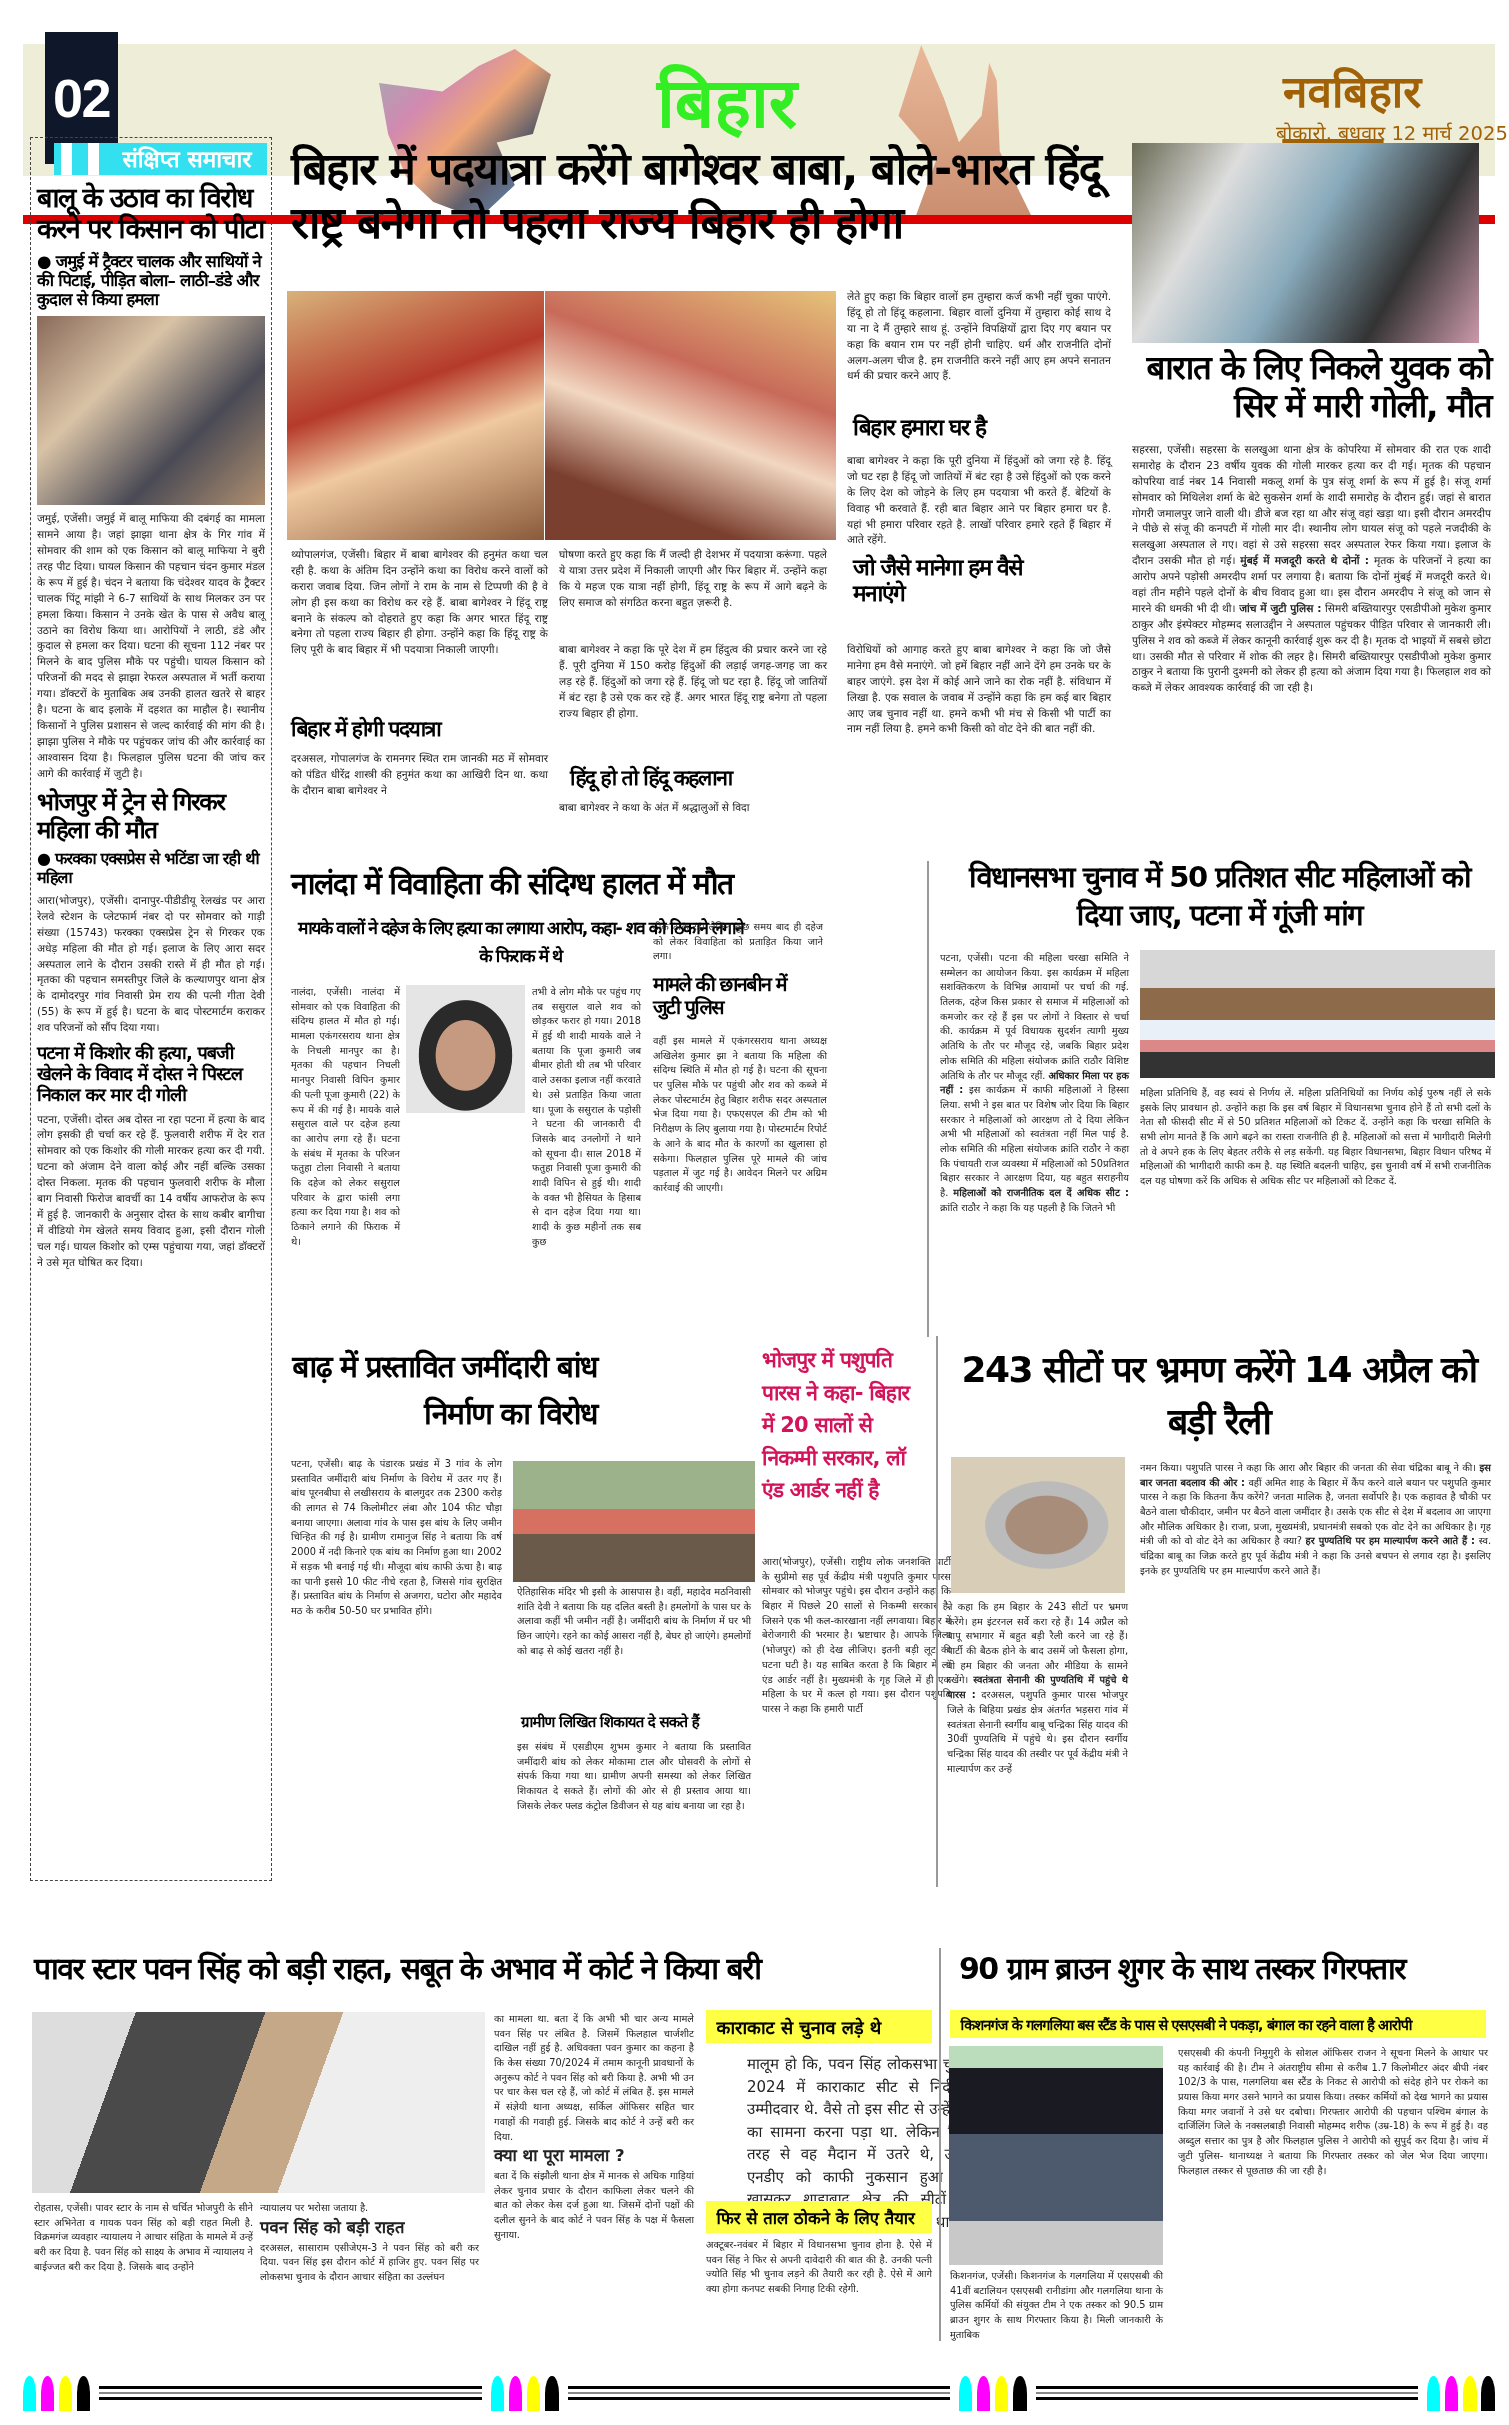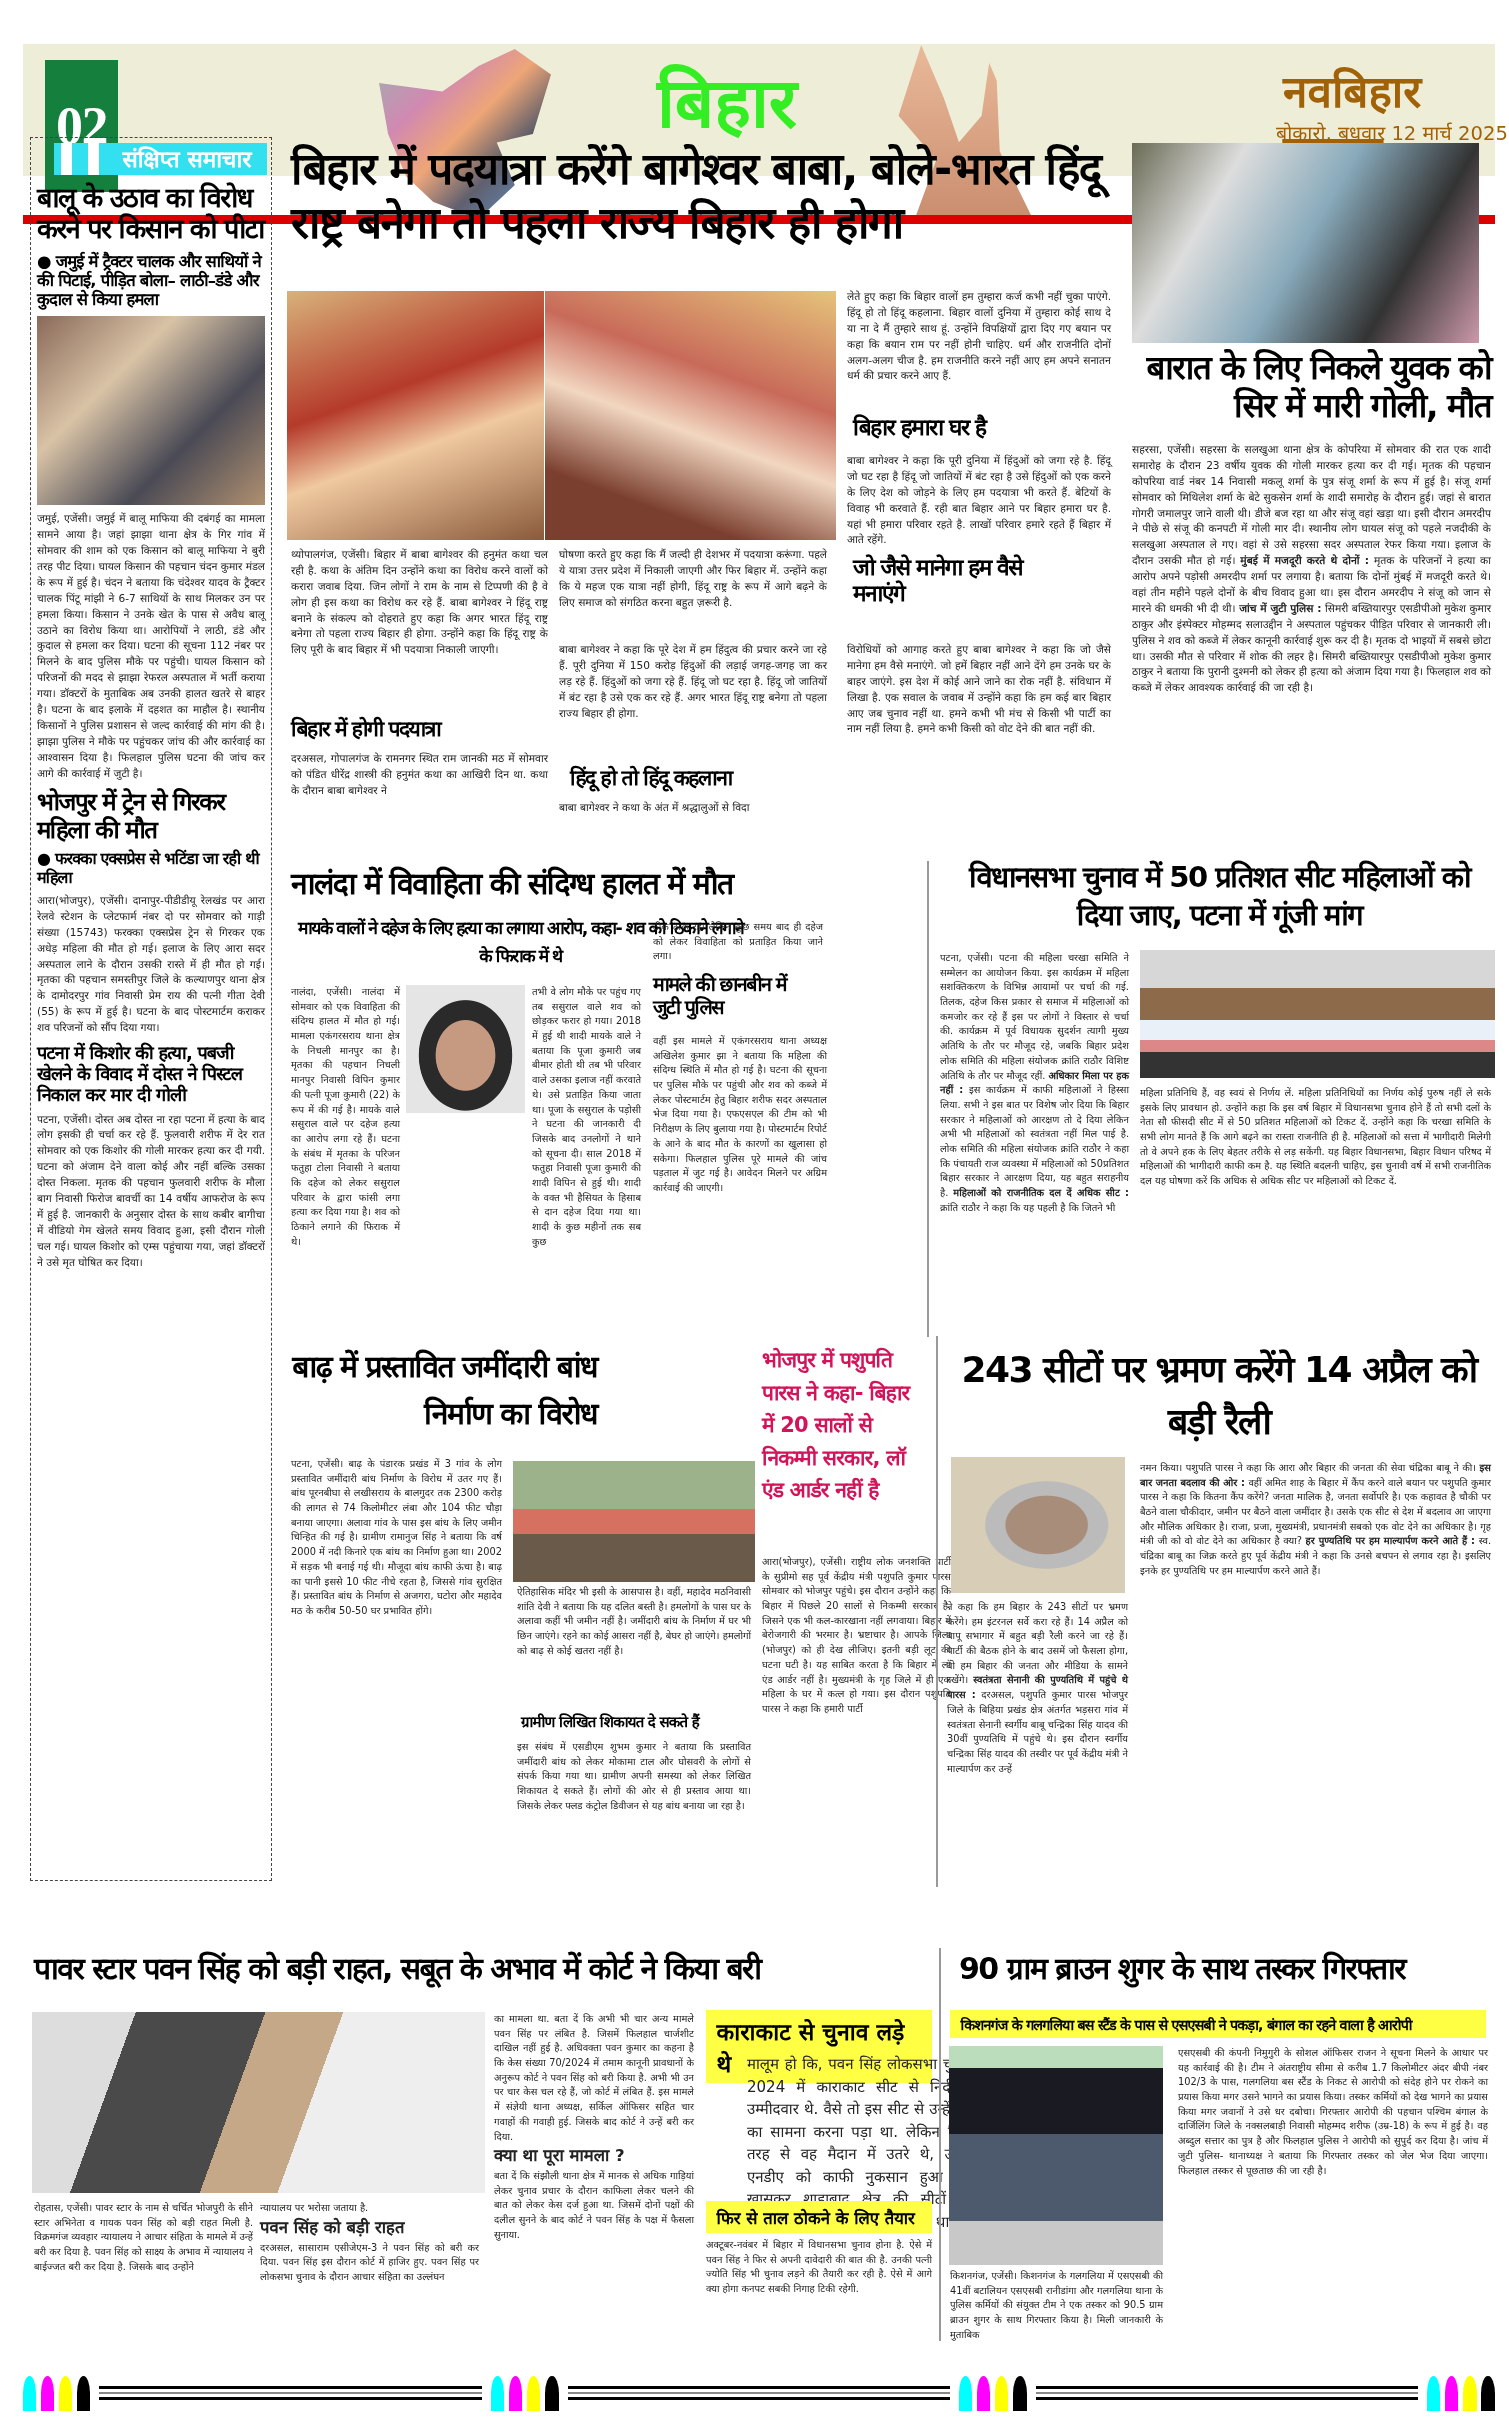--- a/index.html
+++ b/index.html
@@ -1,19 +1,19 @@
 <!DOCTYPE html>
 <html style="font-size:12px"><head>
 <meta charset="utf-8">
 <style>
 *{box-sizing:border-box;margin:0;padding:0}
 body{width:1510px;height:2426px;background:#fff;font-family:"DejaVu Sans",sans-serif;color:#111;position:relative;overflow:hidden}
 .abs{position:absolute}
 .masthead{left:22.6px;top:44px;width:1472px;height:132px;background:#eeeed8}
-.pgno{left:45px;top:60px;width:73px;height:132px;background:#15803d;color:#fff;font-family:Liberation Serif, serif;font-weight:bold;font-size:54px;display:flex;align-items:center;justify-content:center;letter-spacing:-1.5px}
+.pgno{left:45px;top:32px;width:73px;height:132px;background:#0f172a;color:#fff;font-family:Liberation Sans, sans-serif;font-weight:bold;font-size:54px;display:flex;align-items:center;justify-content:center;letter-spacing:-1.5px}
 .mapimg{left:370px;top:49px;width:181px;height:170px;background:linear-gradient(135deg,#8aa 0%,#c7a 30%,#e96 50%,#445 70%,#48c 100%);clip-path:polygon(5% 20%,40% 25%,60% 10%,80% 0%,100% 15%,90% 50%,70% 55%,80% 80%,60% 100%,35% 90%,20% 75%,10% 50%);opacity:.85}
 .section{left:657px;top:53px;color:#33ee22;font-weight:bold;font-size:69px;font-family:"DejaVu Sans",sans-serif}
 .statue{left:891px;top:45px;width:151px;height:177px;background:linear-gradient(180deg,#e9b99a,#c98d6e);clip-path:polygon(20% 0%,35% 30%,45% 55%,60% 40%,65% 10%,70% 20%,72% 60%,95% 100%,15% 100%,30% 65%,5% 40%)}
 .brand{left:1283px;top:60px;color:#a16207;font-weight:bold;font-size:44px}
 .dateline{left:1276px;top:119px;font-size:19.6px;color:#a16207}
 .redrule{left:22.6px;top:215px;width:1472px;height:9px;background:#dd0000}
 .col{border:1.5px dashed #444}
 h1,h2,h3{font-family:"DejaVu Sans",sans-serif;font-weight:bold;color:#000;line-height:1.15;letter-spacing:-1.5px}
 .body{font-size:13px;line-height:1.6;text-align:justify;color:#222}
 .photo{background:#999}
@@ -148,21 +148,21 @@
 <p class="abs body" style="left:260px;top:2201px;width:219px;font-size:9.8px;line-height:1.5">
   <span>न्यायालय पर भरोसा जताया है.</span><br>
   <b style="font-size:16.6px">पवन सिंह को बड़ी राहत</b><br>
   <span>दरअसल, सासाराम एसीजेएम-3 ने पवन सिंह को बरी कर दिया. पवन सिंह इस दौरान कोर्ट में हाजिर हुए. पवन सिंह पर लोकसभा चुनाव के दौरान आचार संहिता का उल्लंघन</span>
 </p>
 <p class="abs body" style="left:494px;top:2012px;width:200px;font-size:9.8px;line-height:1.5">
   <span>का मामला था. बता दें कि अभी भी चार अन्य मामले पवन सिंह पर लंबित है. जिसमें फिलहाल चार्जशीट दाखिल नहीं हुई है. अधिवक्ता पवन कुमार का कहना है कि केस संख्या 70/2024 में तमाम कानूनी प्रावधानों के अनुरूप कोर्ट ने पवन सिंह को बरी किया है. अभी भी उन पर चार केस चल रहे हैं, जो कोर्ट में लंबित हैं. इस मामले में संज्ञेयी थाना अध्यक्ष, सर्किल ऑफिसर सहित चार गवाहों की गवाही हुई. जिसके बाद कोर्ट ने उन्हें बरी कर दिया.</span><br>
   <b style="font-size:16.6px">क्या था पूरा मामला ?</b><br>
   <span>बता दें कि संझौली थाना क्षेत्र में मानक से अधिक गाड़ियां लेकर चुनाव प्रचार के दौरान काफिला लेकर चलने की बात को लेकर केस दर्ज हुआ था. जिसमें दोनों पक्षों की दलील सुनने के बाद कोर्ट ने पवन सिंह के पक्ष में फैसला सुनाया.</span>
 </p>
-<div class="abs hl-yellow" style="left:706px;top:2010px;width:226px;font-size:23px">काराकाट से चुनाव लड़े थे</div>
+<div class="abs hl-yellow" style="left:706px;top:2010px;width:226px;font-size:18px">काराकाट से चुनाव लड़े थे</div>
 <p class="abs body" style="left:747px;top:2053px;width:226px;font-size:15px;line-height:1.5">मालूम हो कि, पवन सिंह लोकसभा चुनाव 2024 में काराकाट सीट से निर्दलीय उम्मीदवार थे. वैसे तो इस सीट से उन्हें हार का सामना करना पड़ा था. लेकिन जिस तरह से वह मैदान में उतरे थे, उससे एनडीए को काफी नुकसान हुआ था. खासकर शाहाबाद क्षेत्र की सीटों पर एनडीए को हार का मुंह देखना पड़ा था.</p>
 <div class="abs hl-yellow" style="left:706px;top:2201px;width:226px;font-size:16.6px">फिर से ताल ठोकने के लिए तैयार</div>
 <p class="abs body" style="left:706px;top:2238px;width:226px;font-size:9.8px;line-height:1.5">अक्टूबर-नवंबर में बिहार में विधानसभा चुनाव होना है. ऐसे में पवन सिंह ने फिर से अपनी दावेदारी की बात की है. उनकी पत्नी ज्योति सिंह भी चुनाव लड़ने की तैयारी कर रही है. ऐसे में आगे क्या होगा कनपट सबकी निगाह टिकी रहेगी.</p>
 
 <div class="abs vrule" style="left:939px;top:1948px;height:393px"></div>
 
 <h2 class="abs" style="left:959px;top:1952px;font-size:30px;letter-spacing:-1.5px">90 ग्राम ब्राउन शुगर के साथ तस्कर गिरफ्तार</h2>
 <div class="abs hl-yellow" style="left:950px;top:2010px;width:536px;font-size:14.3px;letter-spacing:-0.8px">किशनगंज के गलगलिया बस स्टैंड के पास से एसएसबी ने पकड़ा, बंगाल का रहने वाला है आरोपी</div>
 <div class="abs photo" style="left:949px;top:2046px;width:214px;height:219px;background:linear-gradient(180deg,#bdb 0 10%,#1a1a22 10% 40%,#4d5a6e 40% 80%,#c8c8c8 80%)"></div>
 <p class="abs body" style="left:950px;top:2269px;width:213px;font-size:9.8px;line-height:1.5">किशनगंज, एजेंसी। किशनगंज के गलगलिया में एसएसबी की 41वीं बटालियन एसएसबी रानीडांगा और गलगलिया थाना के पुलिस कर्मियों की संयुक्त टीम ने एक तस्कर को 90.5 ग्राम ब्राउन शुगर के साथ गिरफ्तार किया है। मिली जानकारी के मुताबिक</p>

